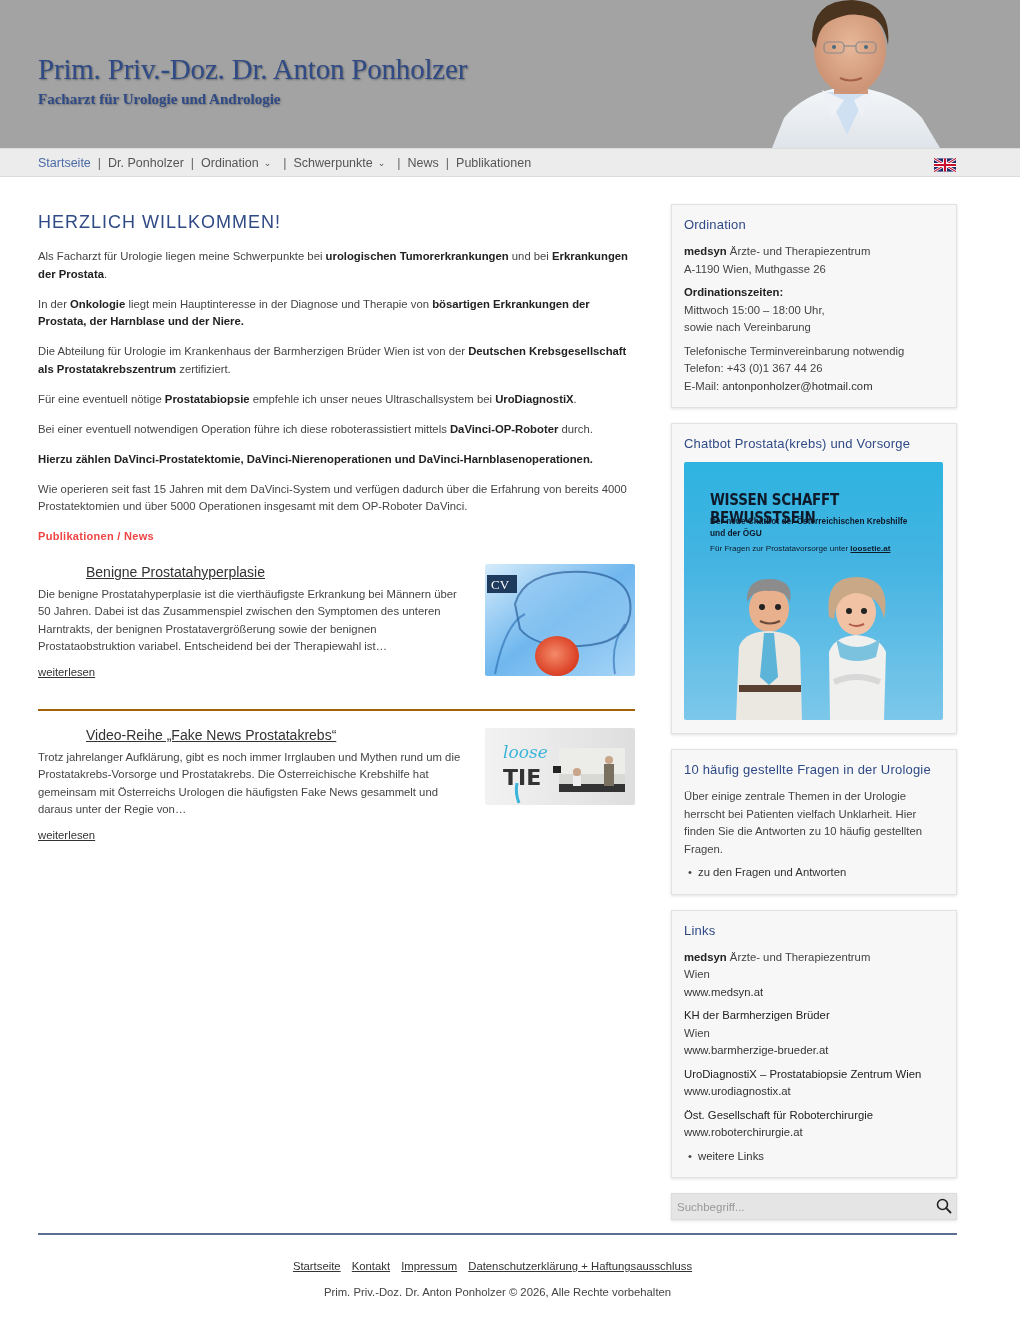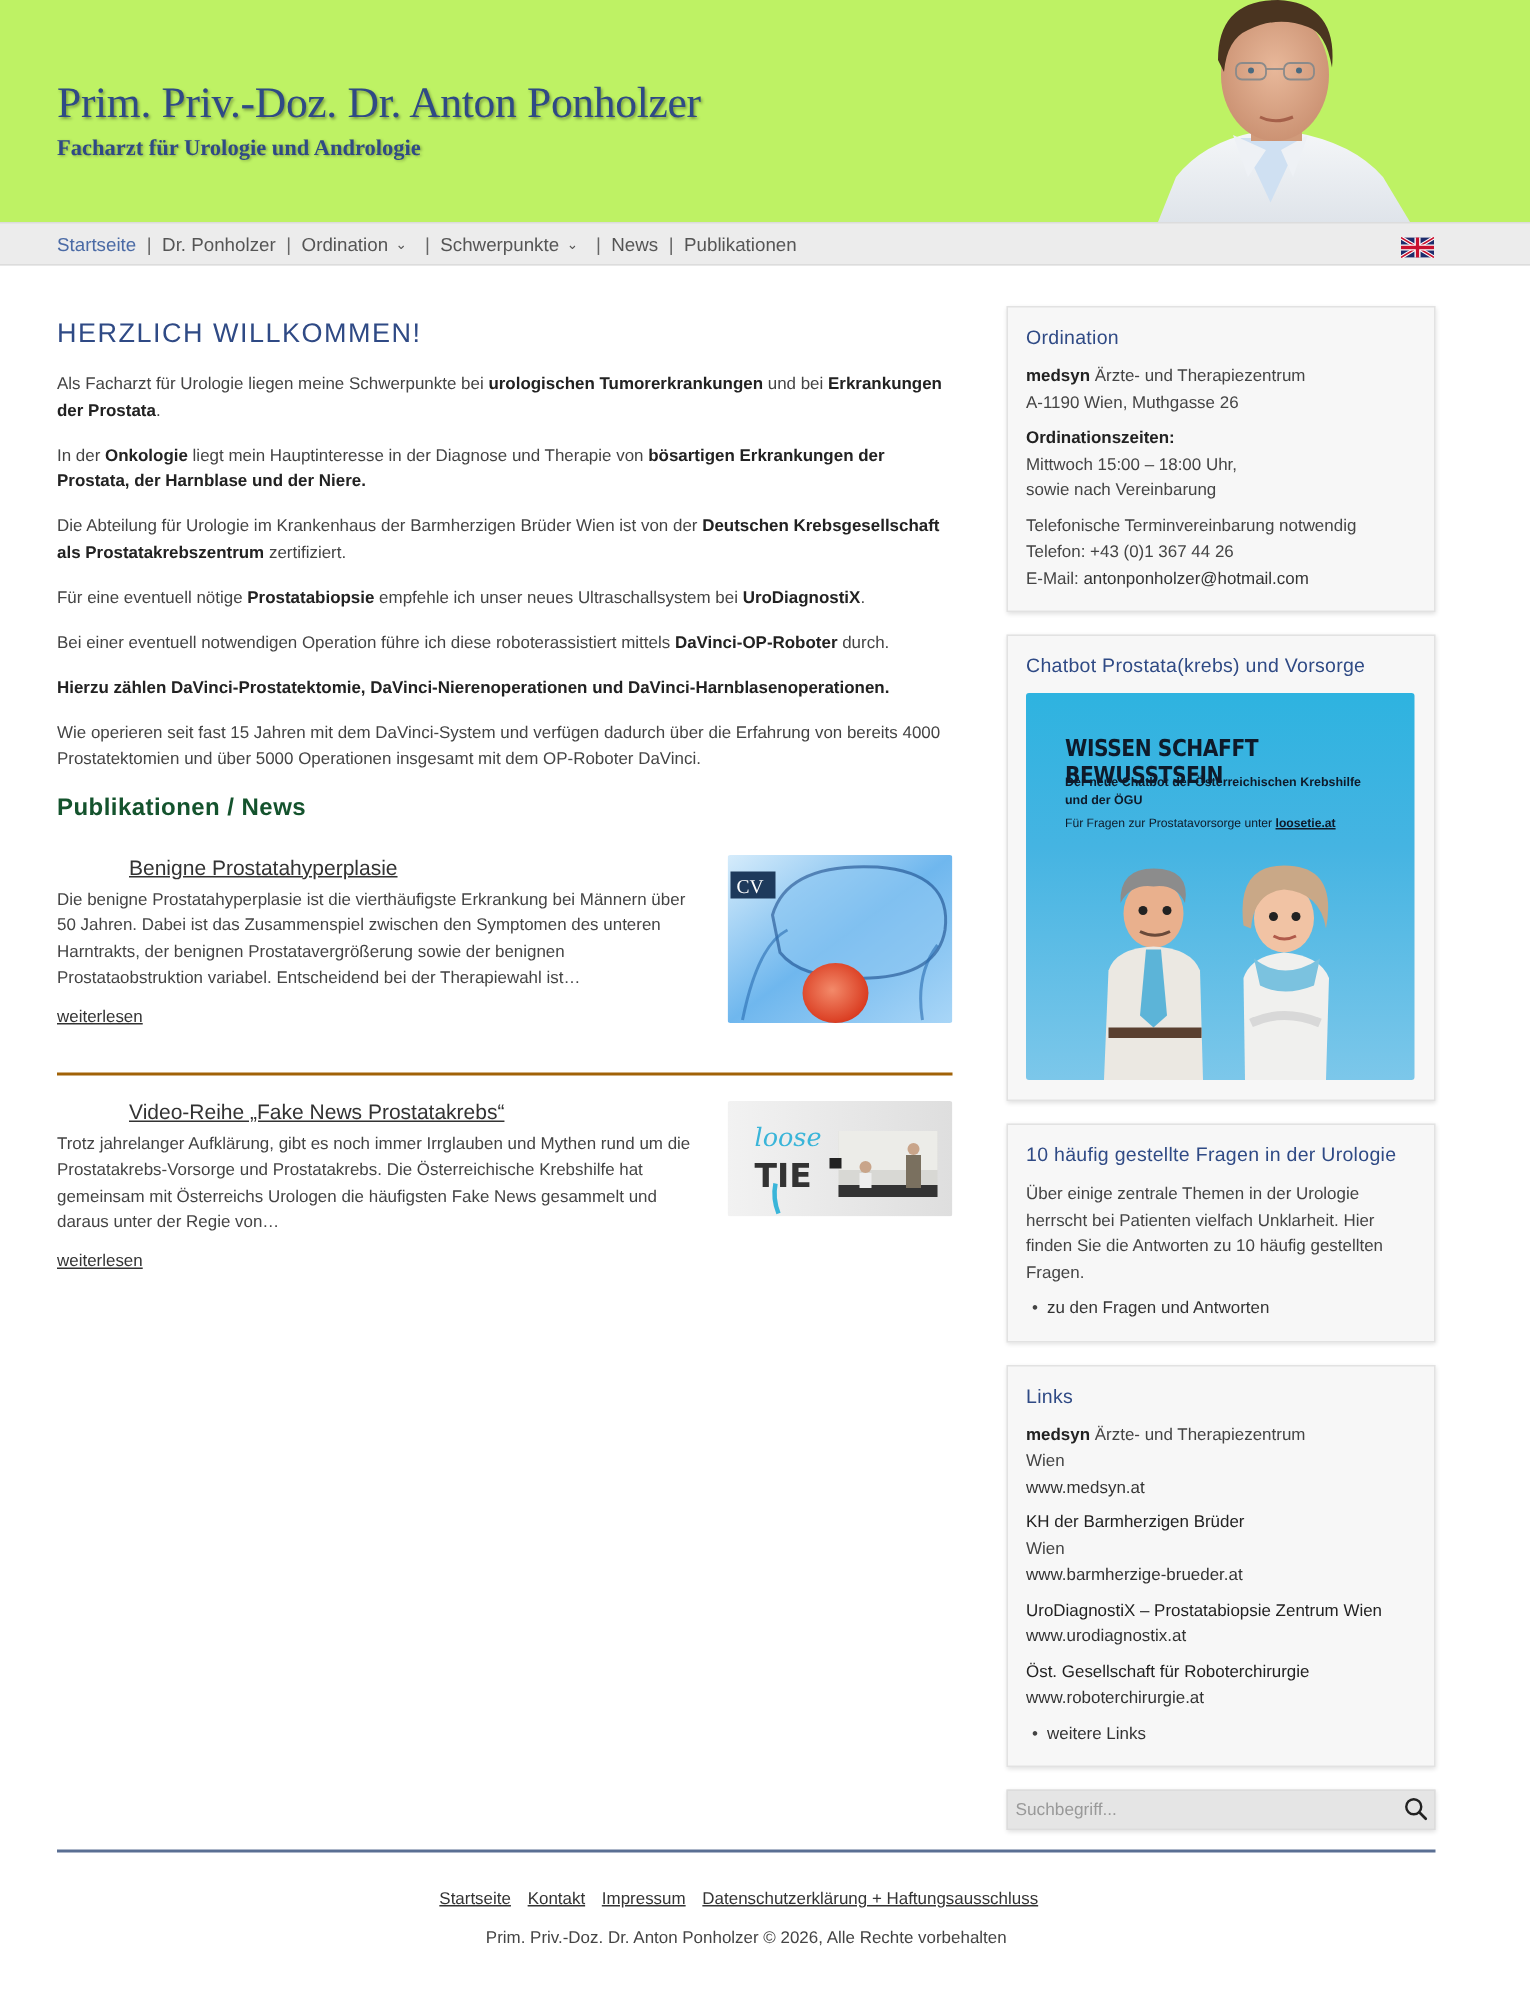--- a/index.html
+++ b/index.html
@@ -1,40 +1,40 @@
 <!DOCTYPE html>
 <html><head>
 <meta charset="utf-8">
 <style>
   * { box-sizing: border-box; margin: 0; padding: 0; }
   html, body { width: 1020px; height: 1342px; background: #ffffff; overflow: hidden; }
   body { font-family: "Liberation Sans", sans-serif; color: #444; font-size: 12px; position: relative; }
   a { color: #333; }
 
   
-  .header { position: relative; height: 148px; background: #bef264; }
+  .header { position: relative; height: 148px; background: #a3a3a3; }
   .site-title { position: absolute; left: 38px; top: 53px; font-family: "Liberation Serif", serif; font-size: 29px; color: #2f4a85; text-shadow: 1px 1px 2px rgba(0,0,0,0.35); letter-spacing: -0.2px; white-space: nowrap; }
   .site-subtitle { position: absolute; left: 38px; top: 91px; font-family: "Liberation Serif", serif; font-size: 15px; font-weight: bold; color: #2f4a85; text-shadow: 1px 1px 2px rgba(0,0,0,0.3); white-space: nowrap; }
   .portrait { position: absolute; left: 762px; top: 0; width: 180px; height: 148px; overflow: hidden; }
 
   
   .navbar { position: absolute; top: 148px; left: 0; width: 1020px; height: 29px; background: #ececec; border-top: 1px solid #dcdcdc; border-bottom: 1px solid #dcdcdc; }
   .nav-items { position: absolute; left: 38px; top: 7px; display: flex; align-items: center; font-size: 12.5px; color: #555; white-space: nowrap; }
   .nav-item { color: #555; text-decoration: none; }
   .nav-item.active { color: #4a6aa5; }
   .nav-sep { margin: 0 7px; color: #666; }
   .chev { display: inline-block; font-size: 9px; margin-left: 5px; transform: translateY(-1px); }
   .flag { position: absolute; left: 934px; top: 9px; width: 22px; height: 14px; }
 
   
   .main { position: absolute; left: 38px; top: 212px; width: 597px; }
   .welcome { font-size: 18px; color: #2f4a85; letter-spacing: 1px; font-weight: normal; margin-bottom: 15px; }
   .main p { font-size: 11.3px; line-height: 17.5px; color: #444; margin-bottom: 12.5px; }
   .main p b { color: #222; font-weight: bold; }
-  .pub-heading { font-size: 16px; color: #14532d; margin-top: 14px; margin-bottom: 22px; letter-spacing: 0.3px; }
+  .pub-heading { font-size: 11px; color: #ef4444; margin-top: 14px; margin-bottom: 22px; letter-spacing: 0.3px; }
   .post { position: relative; height: 145px; }
   .post + .post { border-top: 2px solid #a16207; padding-top: 16px; height: 160px; }
   .post-title { font-size: 14px; color: #333; text-decoration: underline; display: block; margin-bottom: 6px; margin-left: 48px; }
   .post-excerpt { width: 430px; font-size: 11.3px; line-height: 17.5px; color: #444; }
   .post-more { display: block; margin-top: 10px; font-size: 11.3px; color: #333; text-decoration: underline; }
   .post-thumb { position: absolute; right: 0; top: 0; width: 150px; height: 112px; border-radius: 2px; overflow: hidden; }
   .post + .post .post-thumb { top: 17px; height: 77px; }
 
   
   .sidebar { position: absolute; left: 671px; top: 204px; width: 286px; }

